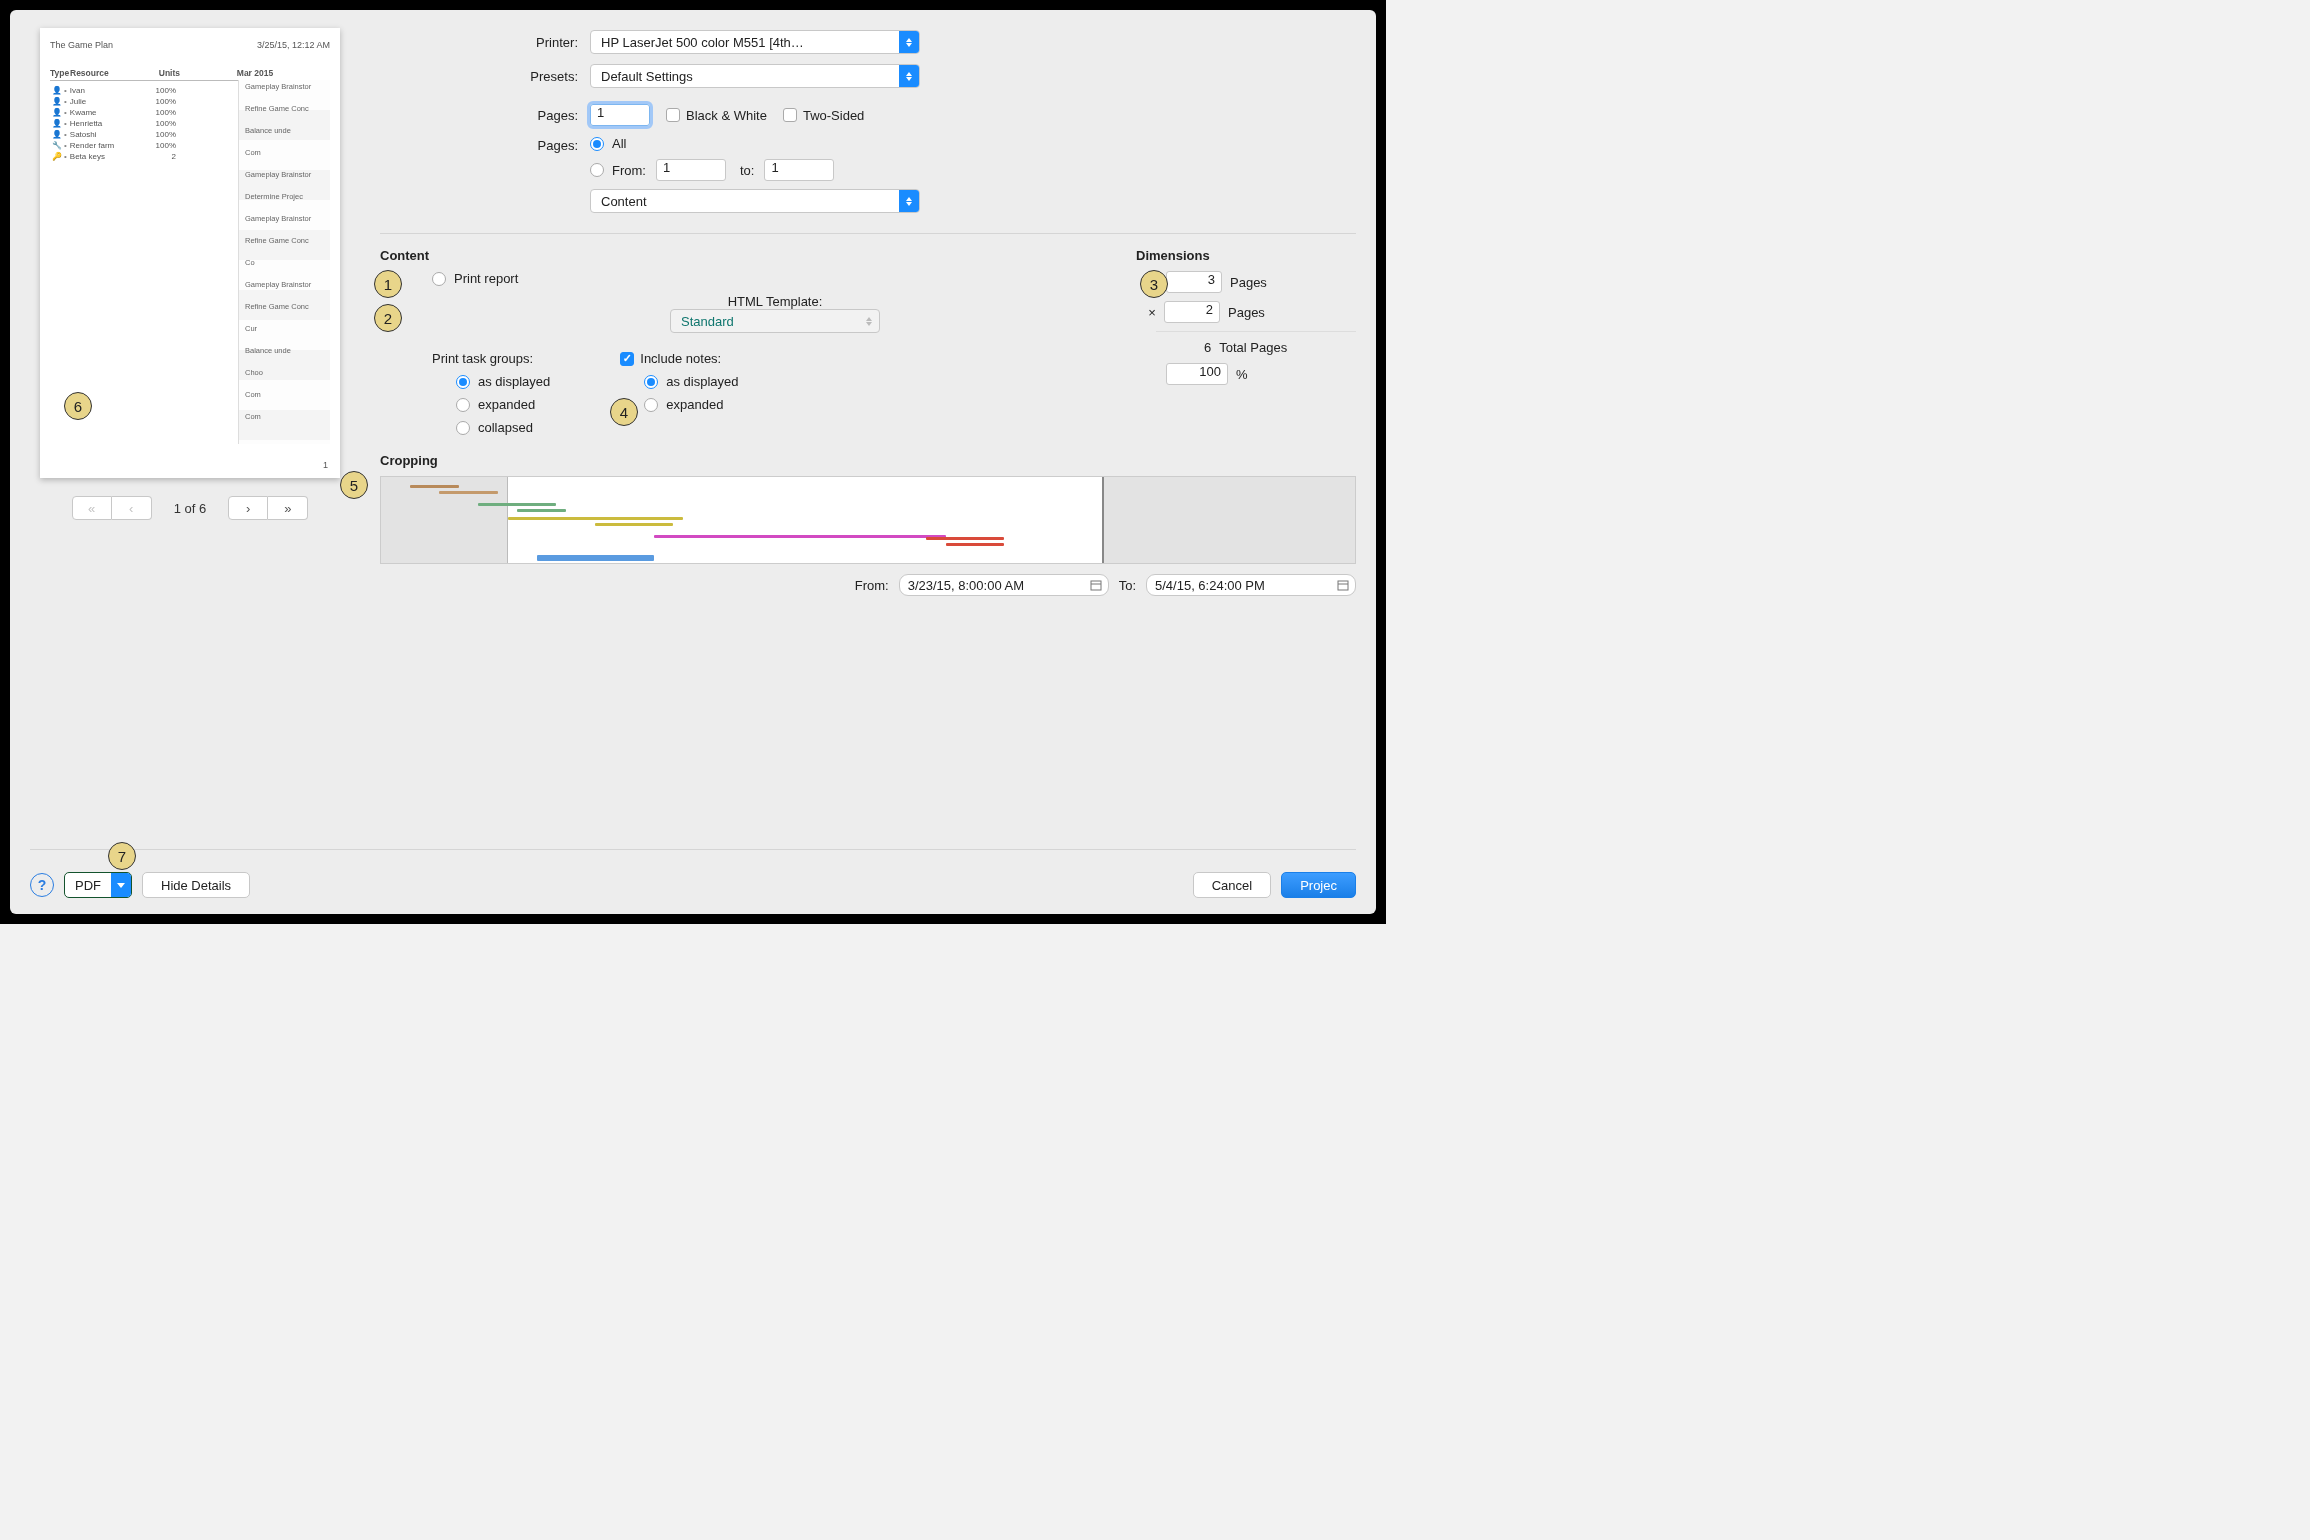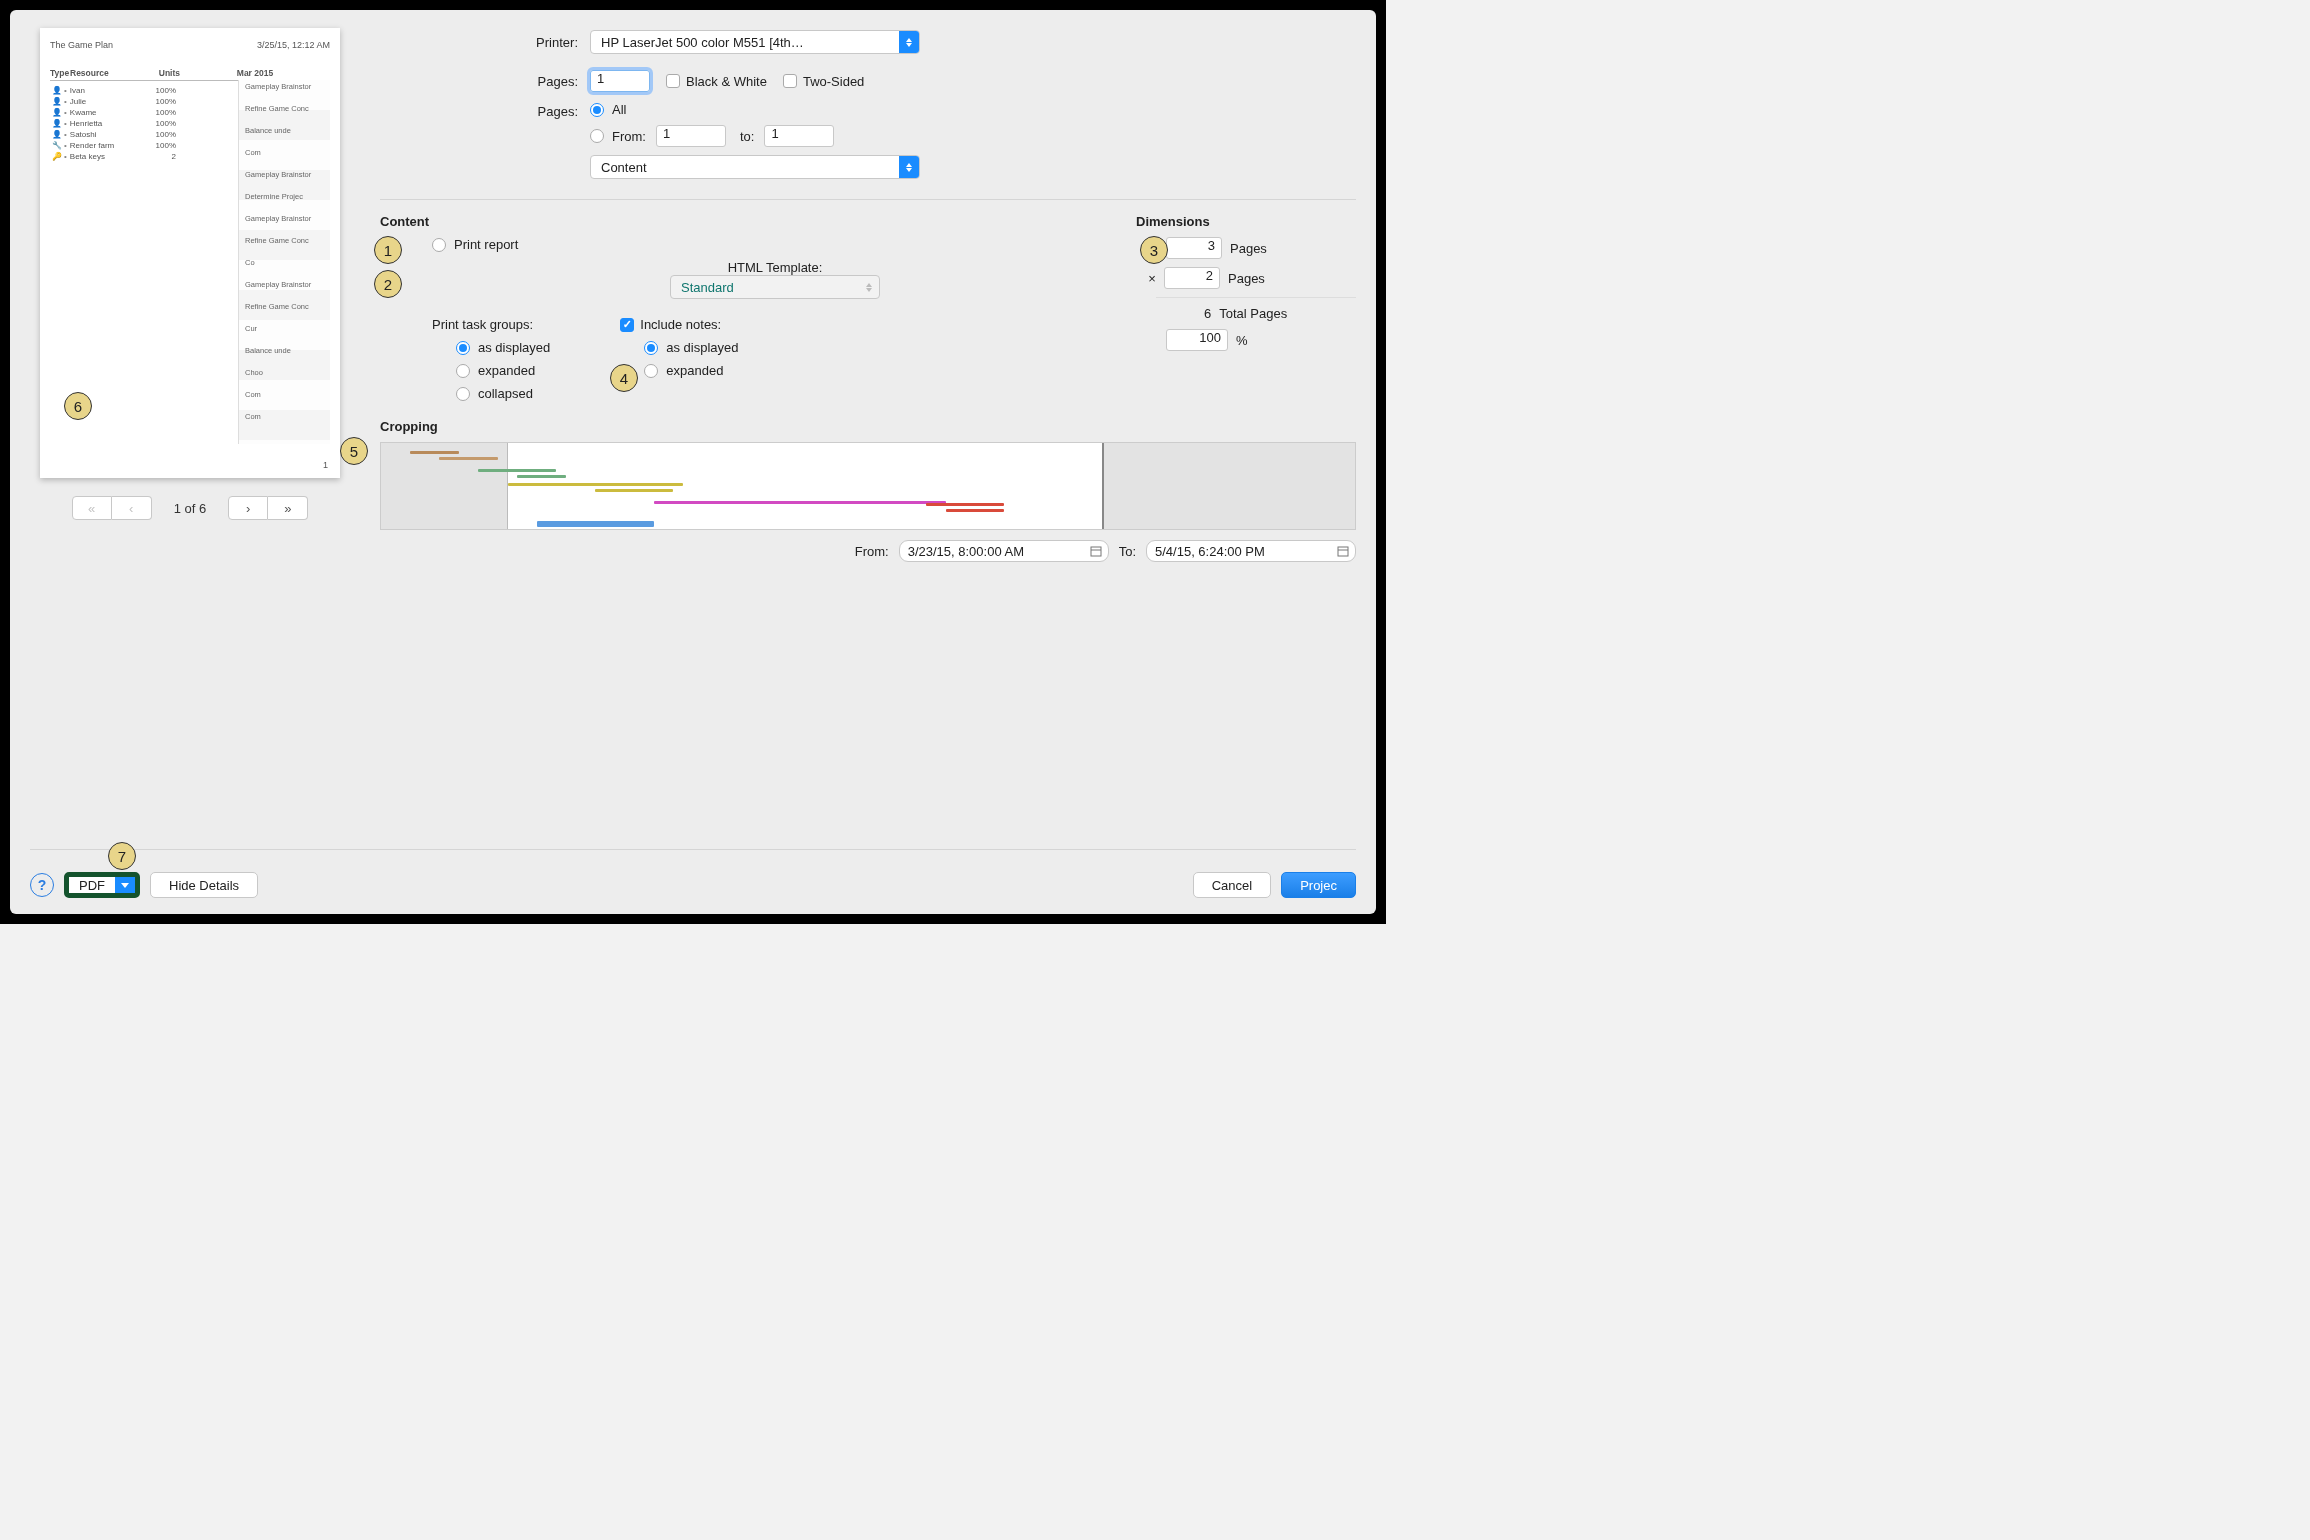--- a/index.html
+++ b/index.html
@@ -125,21 +125,21 @@
 .crop-dates{display:flex;align-items:center;gap:10px;margin-top:10px;justify-content:flex-end;}
 .date-input{background:#fff;border:1px solid #c8c8c8;border-radius:9px;height:22px;padding:0 26px 0 8px;font-size:13px;width:210px;position:relative;display:flex;align-items:center;}
 .date-input .cal-ic{position:absolute;right:6px;top:4px;width:12px;height:12px;}
 .footer{display:flex;align-items:center;gap:10px;margin-top:12px;}
 .footer .spacer{flex:1;}
 .btn{
   height:26px;padding:0 18px;background:#fff;border:1px solid #c8c8c8;border-radius:5px;font-size:13px;display:flex;align-items:center;justify-content:center;cursor:default;
 }
 .btn.primary{background:linear-gradient(#3d9dff,#1a7fe8);color:#fff;border-color:#1a7fe8;}
 .help-btn{width:24px;height:24px;border:1.5px solid #2a7de1;border-radius:50%;display:flex;align-items:center;justify-content:center;color:#2a7de1;font-weight:bold;font-size:14px;}
-.pdf-btn{display:flex;align-items:center;background:#fff;border:5px solid #14532d;border-radius:5px;height:26px;overflow:hidden;}
+.pdf-btn{display:flex;align-items:center;background:#fff;border:1px solid #14532d;border-radius:5px;height:26px;overflow:hidden;}
 .pdf-btn span:first-child{padding:0 10px;font-size:13px;}
 .pdf-btn .pdf-chev{width:20px;height:100%;background:#1a8cff;display:flex;align-items:center;justify-content:center;}
 .pdf-btn .pdf-chev::after{content:"";border-left:4px solid transparent;border-right:4px solid transparent;border-top:5px solid #fff;}
 .callout{
   position:absolute;width:28px;height:28px;border-radius:50%;
   background:#e8d58a;border:1.5px solid #333;
   display:flex;align-items:center;justify-content:center;
   font-size:15px;font-weight:500;color:#222;z-index:50;
 }
 .hr-footer{height:1px;background:#d5d5d5;margin:14px 0 10px 0;}
@@ -238,20 +238,27 @@
     <div class="settings-col">
 
       <div class="form-row">
         <div class="lbl">Printer:</div>
         <div class="select" style="width:330px;">
           <span>HP LaserJet 500 color M551 [4th…</span>
               <div class="select-chevron"></div>
         </div>
       </div>
 
+      <div class="form-row">
+        <div class="lbl">Presets:</div>
+        <div class="select" style="width:330px;">
+          <span>Default Settings</span>
+              <div class="select-chevron"></div>
+        </div>
+      </div>
 
       <div class="form-row" style="margin-top:6px;">
         <div class="lbl">Pages:</div>
         <div class="num-input focused" style="width:60px;">1</div>
         <div style="width:16px;"></div>
         <span class="check"></span>
         <span>Black &amp; White</span>
         <div style="width:16px;"></div>
         <span class="check"></span>
         <span>Two-Sided</span>

